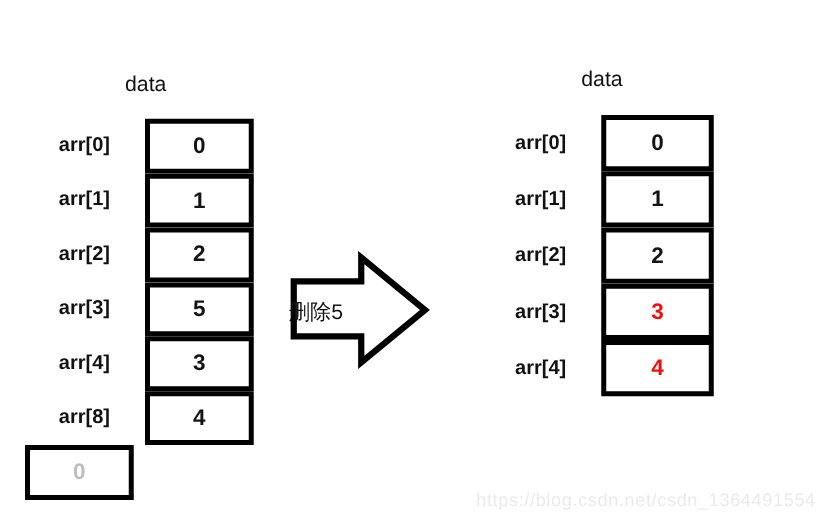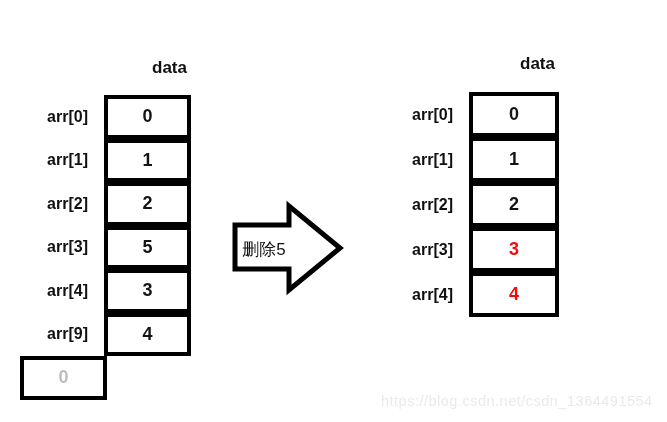--- a/index.html
+++ b/index.html
@@ -10,40 +10,40 @@
   }
   .canvas {
     position: relative;
     width: 667px;
     height: 422px;
     background: #ffffff;
     overflow: hidden;
   }
   .col-header {
     position: absolute;
-    text-align: right;
+    text-align: left;
     font-size: 17px;
-    font-weight: 700;
+    font-weight: 400;
     color: #111111;
   }
   .left-header  { left: 100px; top: 58px; width: 87px; }
   .right-header { left: 465px; top: 54px; width: 90px; }
 
   .array-group { position: absolute; }
   .left-group  { left: 20px;  top: 95px; }
   .right-group { left: 385px; top: 92px; }
 
   .row { display: flex; align-items: stretch; }
   .left-group  .row { height: 43.5px; }
   .right-group .row { height: 45px; }
 
   .row-label {
     width: 68px;
     text-align: right;
-    padding-right: 16px;
+    padding-right: 28px;
     display: flex;
     align-items: center;
     justify-content: flex-end;
     font-size: 16px;
     font-weight: 600;
     color: #111111;
   }
   .cell {
     border: 4px solid #000000;
     background: #ffffff;
@@ -68,21 +68,21 @@
     left: 225px;
     top: 195px;
     width: 130px;
     height: 110px;
   }
   .arrow-label {
     position: absolute;
     left: 231px;
     top: 238px;
     width: 66px;
-    text-align: center;
+    text-align: left;
     font-size: 17px;
     color: #111111;
   }
   .watermark {
     position: absolute;
     left: 381px;
     top: 393px;
     font-size: 14.5px;
     letter-spacing: 0.5px;
     color: #eaeaea;
@@ -121,21 +121,21 @@
         <span class="cell-value">5</span>
       </div>
     </div>
     <div class="row">
       <div class="row-label">arr[4]</div>
       <div class="cell" data-state="normal">
         <span class="cell-value">3</span>
       </div>
     </div>
     <div class="row">
-      <div class="row-label">arr[9]</div>
+      <div class="row-label">arr[8]</div>
       <div class="cell" data-state="normal">
         <span class="cell-value">4</span>
       </div>
     </div>
     <div class="row">
       <div class="cell" data-state="ghost">
         <span class="cell-value">0</span>
       </div>
     </div>
   </div>

